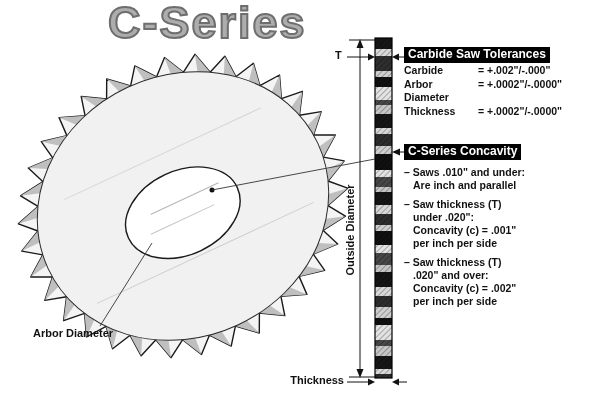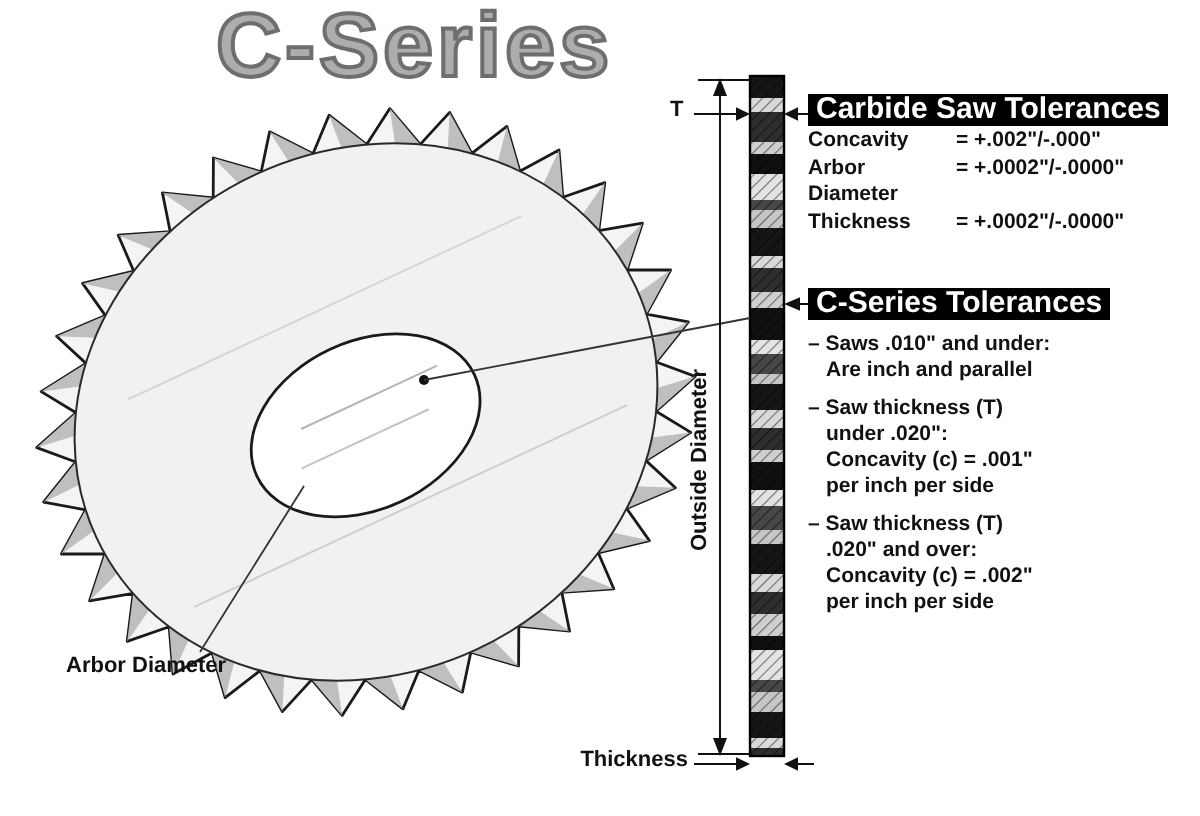--- a/index.html
+++ b/index.html
@@ -9,21 +9,21 @@
          letter-spacing:2px;color:#adadad;-webkit-text-stroke:2px #6e6e6e;}
   svg.diagram{position:absolute;left:0;top:0;}
   .lbl{position:absolute;font-size:11px;font-weight:bold;color:#111;white-space:nowrap;}
   .lbl-arbor{left:33px;top:327px;}
   .lbl-od{left:350px;top:230px;transform:translate(-50%,-50%) rotate(-90deg);}
   .lbl-t{left:335px;top:49px;}
   .lbl-thick{left:288px;top:374px;width:56px;text-align:right;}
   .panel{position:absolute;left:404px;width:192px;font-size:10.5px;font-weight:bold;line-height:13px;}
   .panel-tol{top:47px;}
   .panel-conc{top:144px;}
-  .hdr{display:inline-block;background:#000;color:#fff;padding:1px 4px 2px;font-size:15px;font-weight:bold;}
+  .hdr{display:inline-block;background:#000;color:#fff;padding:1px 4px 2px;font-size:12px;font-weight:bold;}
   .trow{display:flex;margin-top:1px;}
   .trow:first-of-type{margin-top:4px;}
   .tlbl{width:74px;flex-shrink:0;}
   .citem{margin-top:6px;padding-left:9px;}
   .citem .l0{text-indent:-9px;}
 </style>
 </head>
 <body>
 
 <div class="stage">
@@ -152,35 +152,35 @@
   </svg>
 
   <div class="lbl lbl-arbor">Arbor Diameter</div>
   <div class="lbl lbl-od">Outside Diameter</div>
   <div class="lbl lbl-t">T</div>
   <div class="lbl lbl-thick">Thickness</div>
 
   <div class="panel panel-tol">
     <div class="hdr">Carbide Saw Tolerances</div>
     <div class="trow">
-      <span class="tlbl">Concavity</span>
+      <span class="tlbl">Carbide</span>
       <span class="tval">= +.002"/-.000"</span>
     </div>
     <div class="trow">
       <span class="tlbl">Arbor Diameter</span>
       <span class="tval">= +.0002"/-.0000"</span>
     </div>
     <div class="trow">
       <span class="tlbl">Thickness</span>
       <span class="tval">= +.0002"/-.0000"</span>
     </div>
   </div>
 
   <div class="panel panel-conc">
-    <div class="hdr">C-Series Tolerances</div>
+    <div class="hdr">C-Series Concavity</div>
     <div class="citem">
       <div class="l0">– Saws .010" and under:</div>
       <div>Are inch and parallel</div>
     </div>
     <div class="citem">
       <div class="l0">– Saw thickness (T)</div>
       <div>under .020":</div>
       <div>Concavity (c) = .001"</div>
       <div>per inch per side</div>
     </div>

